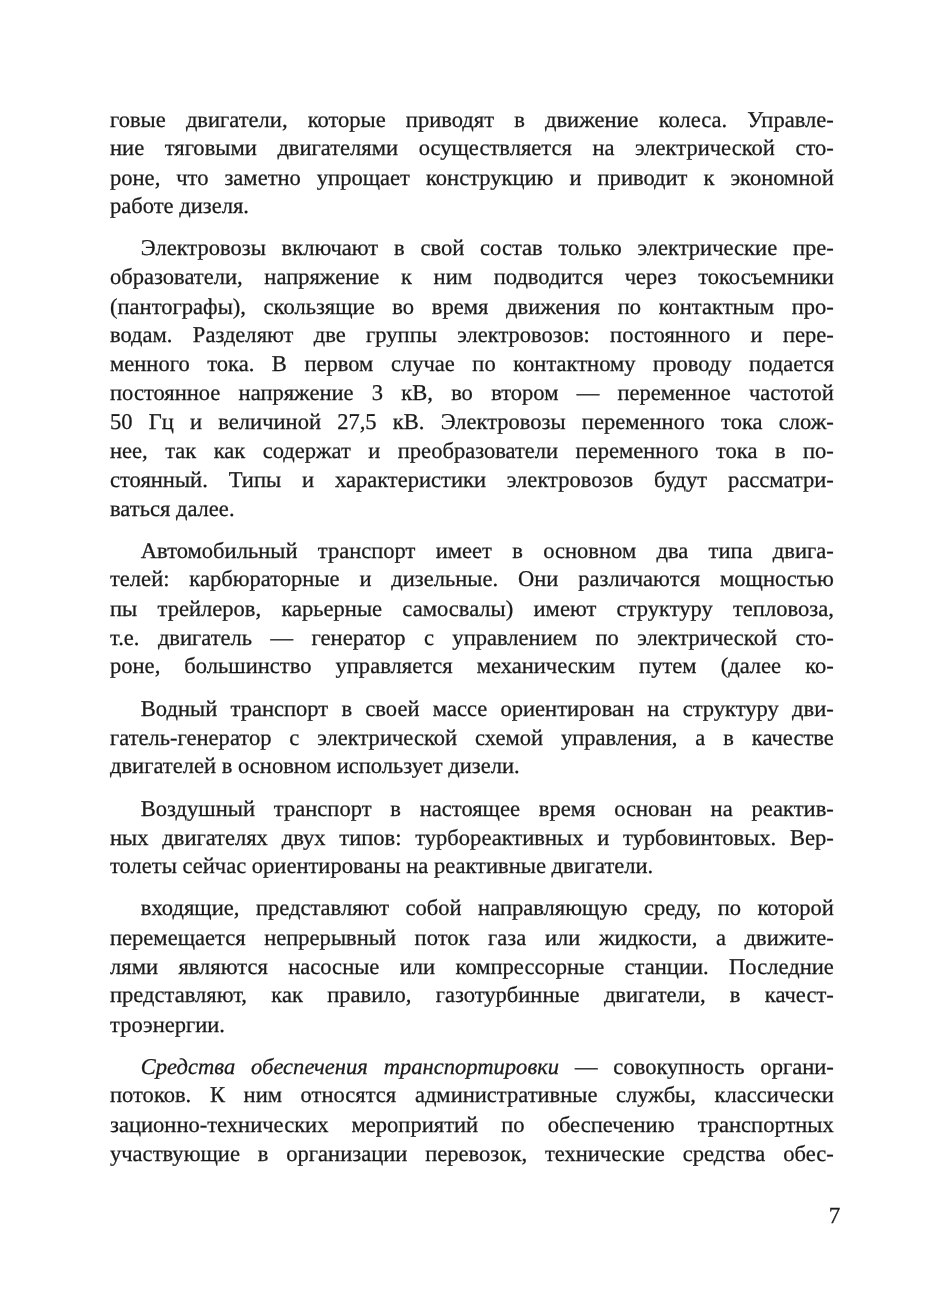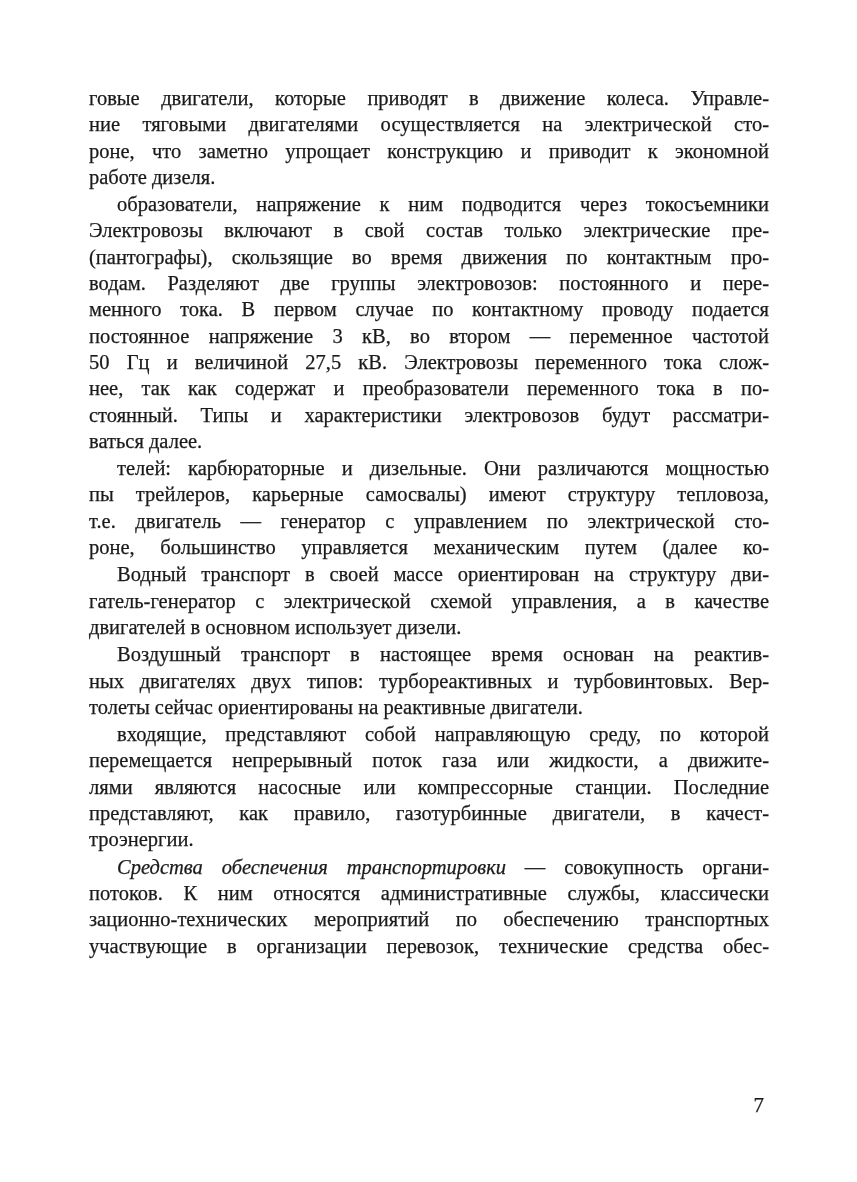--- a/index.html
+++ b/index.html
@@ -19,21 +19,21 @@
   .text-block {
     position: absolute;
     left: 88px;
     top: 84px;
     width: 682px;
     font-size: 20.5px;
     line-height: 26.3px;
     -webkit-text-stroke: 0.25px #1a1a1a;
   }
   .para {
-    margin: 1px;
+    margin: 12px;
     padding: 0;
   }
   .line {
     display: block;
     text-align: justify;
     text-align-last: justify;
     white-space: normal;
   }
   .line.end {
     text-align-last: left;
@@ -61,33 +61,34 @@
   <div class="text-block">
 
     <p class="para">
       <span class="line">говые двигатели, которые приводят в движение колеса. Управле-</span>
       <span class="line">ние тяговыми двигателями осуществляется на электрической сто-</span>
       <span class="line">роне, что заметно упрощает конструкцию и приводит к экономной</span>
       <span class="line end">работе дизеля.</span>
     </p>
 
     <p class="para indent">
+      <span class="line">Электровозы включают в свой состав только электрические пре-</span>
       <span class="line">образователи, напряжение к ним подводится через токосъемники</span>
-      <span class="line">Электровозы включают в свой состав только электрические пре-</span>
       <span class="line">(пантографы), скользящие во время движения по контактным про-</span>
       <span class="line">водам. Разделяют две группы электровозов: постоянного и пере-</span>
       <span class="line">менного тока. В первом случае по контактному проводу подается</span>
       <span class="line">постоянное напряжение 3 кВ, во втором — переменное частотой</span>
       <span class="line">50 Гц и величиной 27,5 кВ. Электровозы переменного тока слож-</span>
       <span class="line">нее, так как содержат и преобразователи переменного тока в по-</span>
       <span class="line">стоянный. Типы и характеристики электровозов будут рассматри-</span>
       <span class="line end">ваться далее.</span>
     </p>
 
     <p class="para indent">
+      <span class="line">Автомобильный транспорт имеет в основном два типа двига-</span>
       <span class="line">телей: карбюраторные и дизельные. Они различаются мощностью</span>
       <span class="line">пы трейлеров, карьерные самосвалы) имеют структуру тепловоза,</span>
       <span class="line">т.е. двигатель — генератор с управлением по электрической сто-</span>
       <span class="line">роне, большинство управляется механическим путем (далее ко-</span>
     </p>
 
     <p class="para indent">
       <span class="line">Водный транспорт в своей массе ориентирован на структуру дви-</span>
       <span class="line">гатель-генератор с электрической схемой управления, а в качестве</span>
       <span class="line end">двигателей в основном использует дизели.</span>

